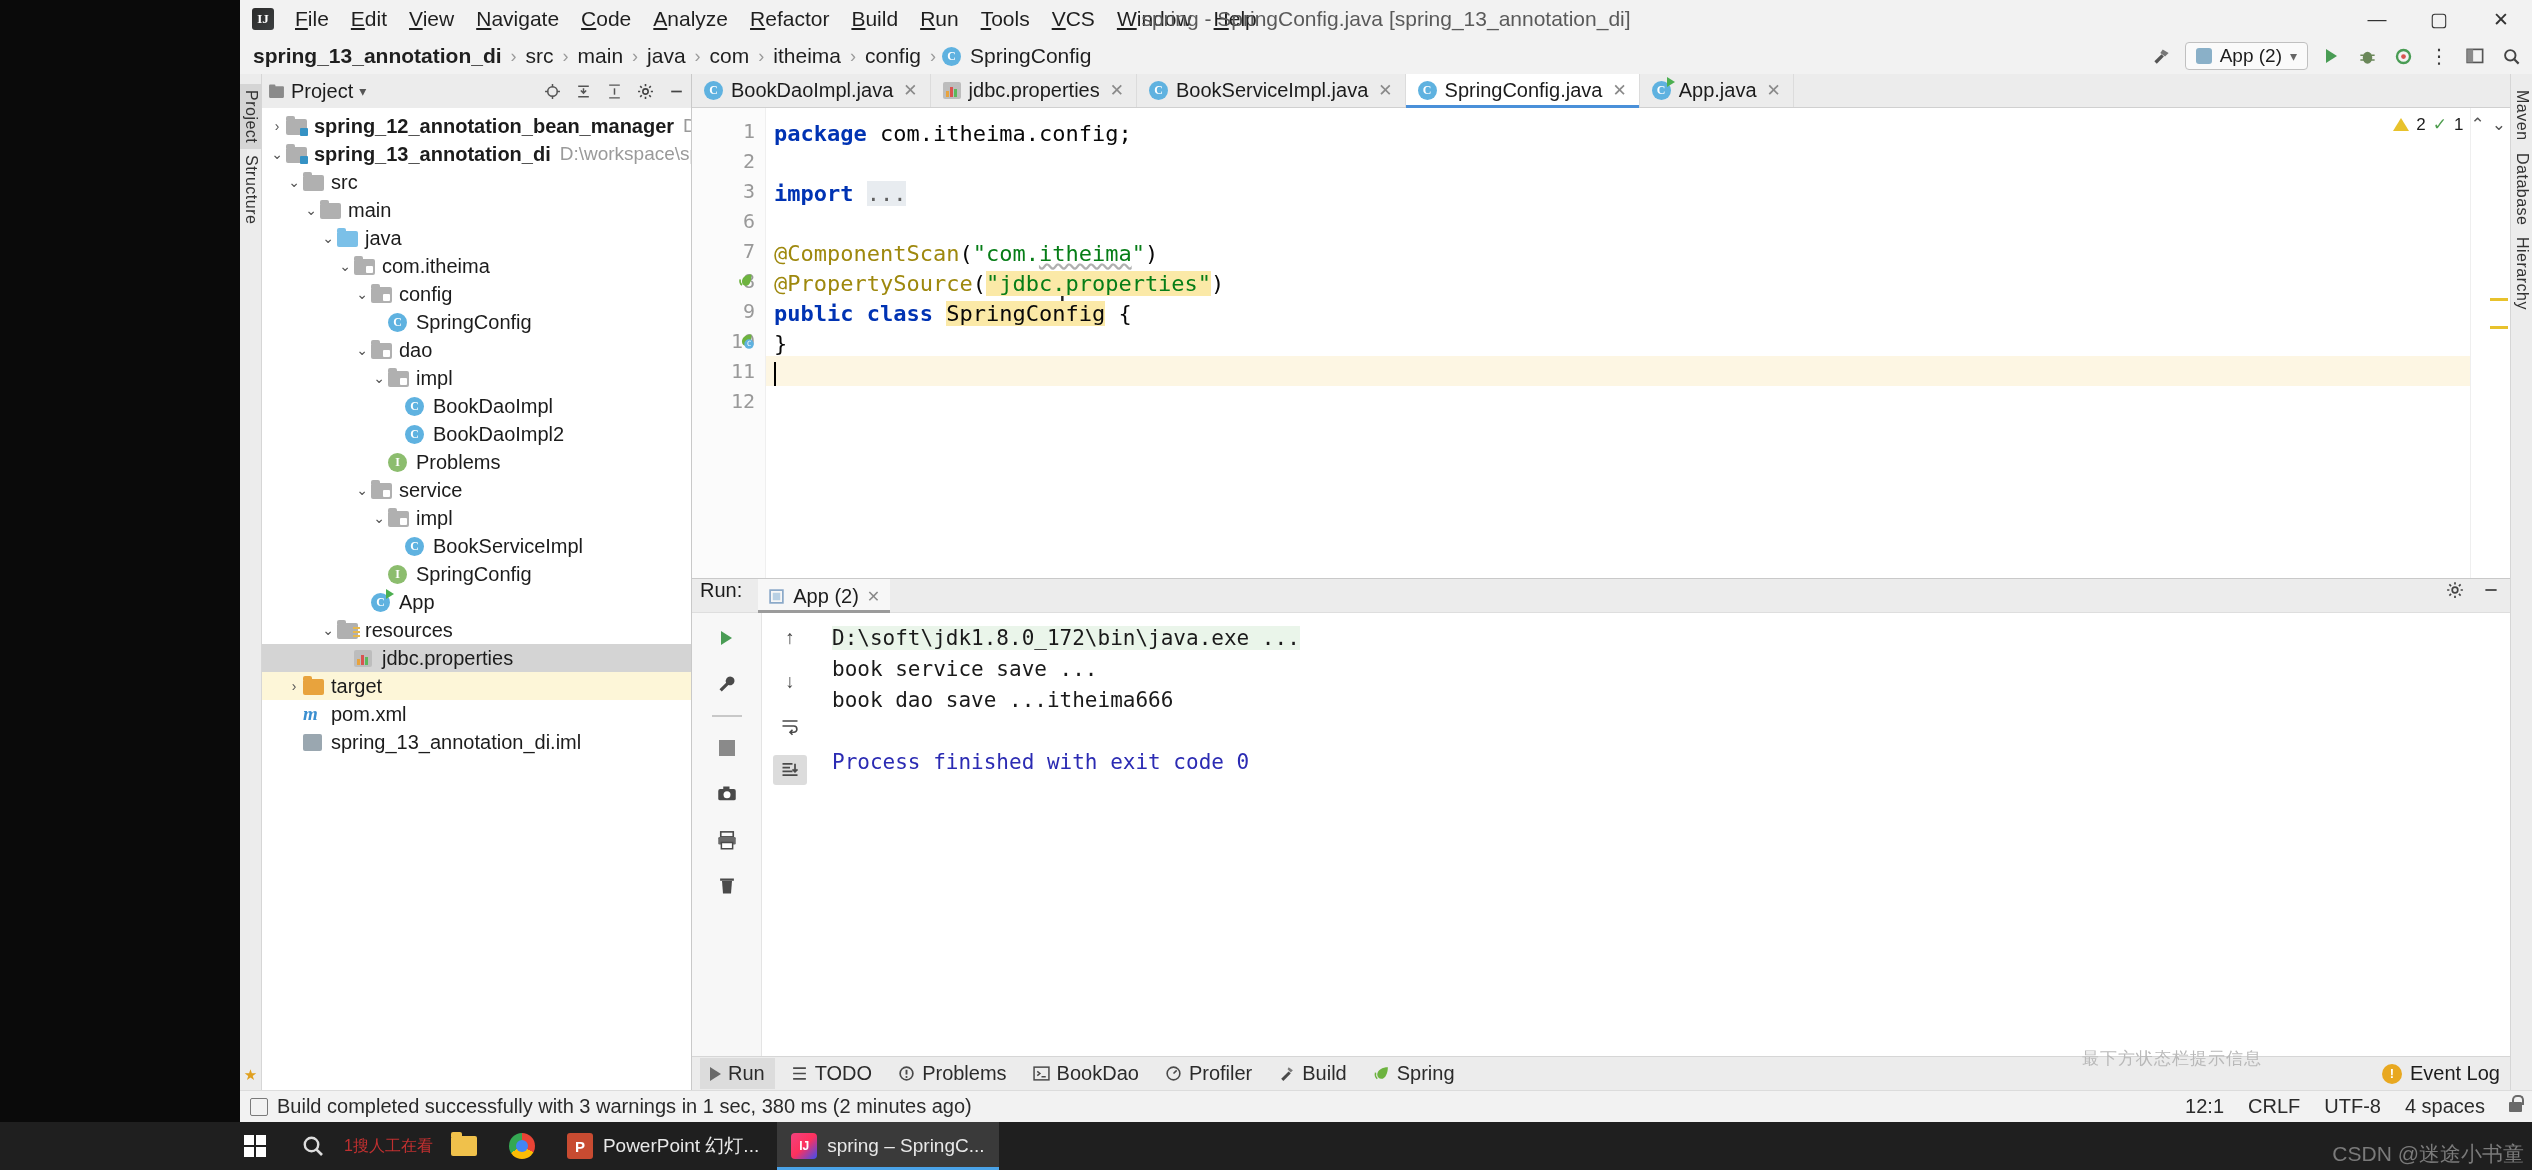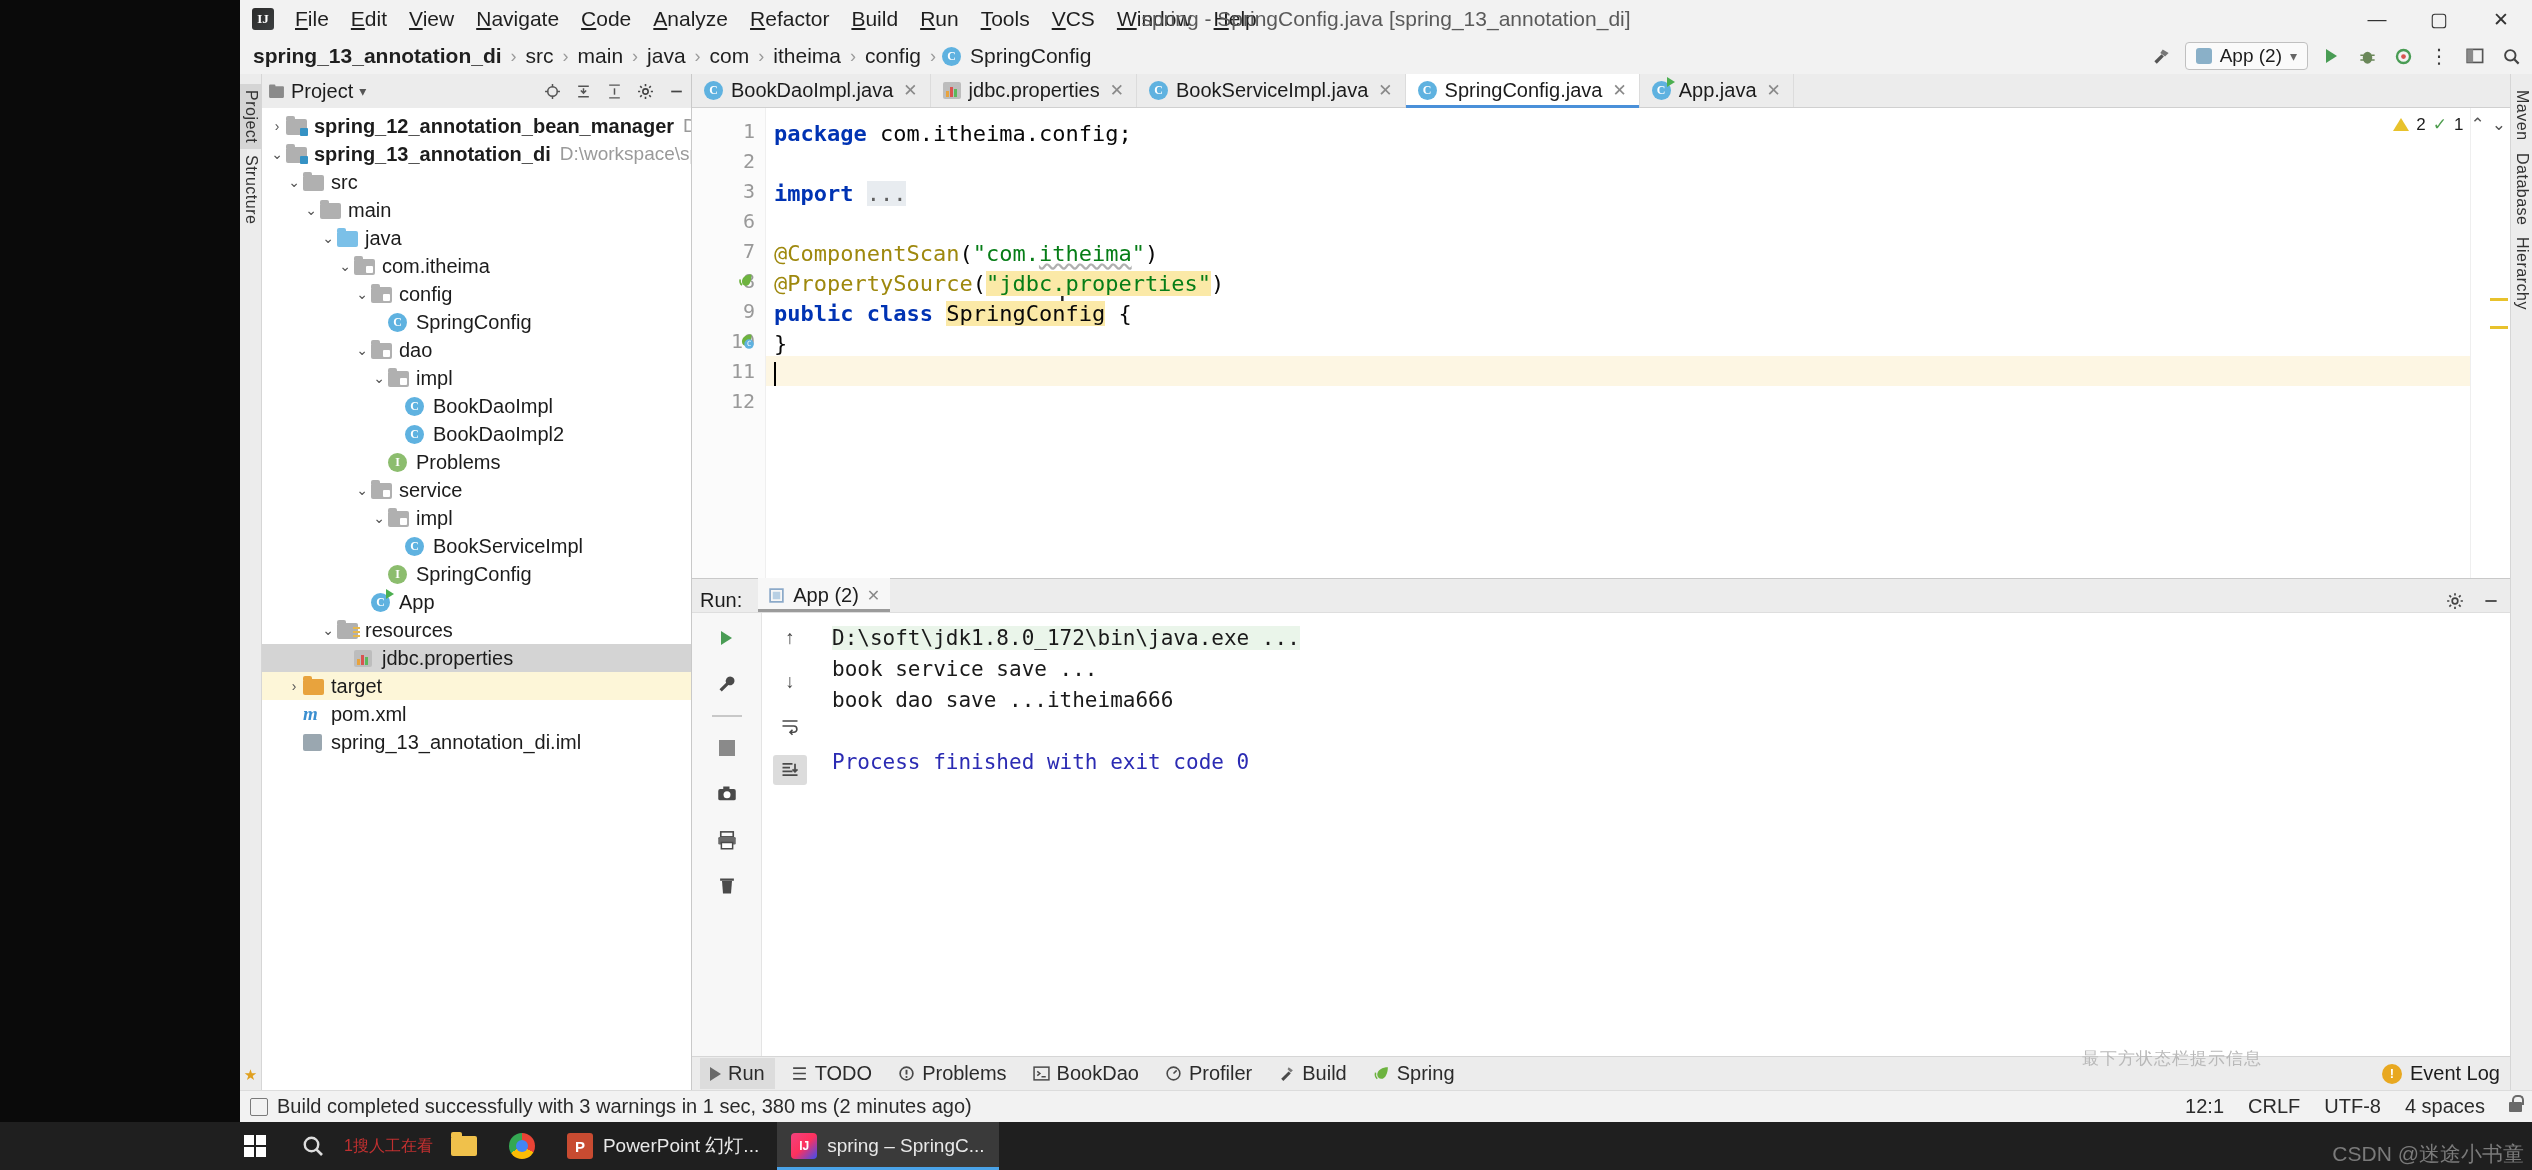--- a/index.html
+++ b/index.html
@@ -209,21 +209,21 @@
   .warn-tri { width:0;height:0;border-left:8px solid transparent;border-right:8px solid transparent;border-bottom:13px solid #e8c22c; }
   .chk { color:#4f9e4f; font-size:17px; }
   .an-mark { position:absolute; right:2px; width:18px; height:3px; background:#e8c22c; }
 
   
   .run-panel {
     height: 478px; flex: 0 0 478px; background: #fff; border-top: 1px solid #c9c9c9;
     display: flex; flex-direction: column;
   }
   .run-head {
-    height: 24px; display: flex; align-items: flex-end; background: #ececec; padding: 0 8px;
+    height: 24px; display: flex; align-items: flex-start; background: #ececec; padding: 0 8px;
     flex: 0 0 34px; position: relative; border-bottom:1px solid #dedede;
   }
   .run-label { font-size: 20px; margin-right: 16px; }
   .run-tab {
     display:flex; align-items:center; gap: 8px; padding: 0 10px; height: 34px;
     font-size: 20px; background:#f7f7f7; position: relative;
   }
   .run-tab:after { content:''; position:absolute;left:0;right:0;bottom:0;height:3px;background:#9b9b9b; }
   .run-head-right { position:absolute; right:8px; display:flex; gap:14px; align-items:center; }
   .run-body { flex: 1 1 auto; display: flex; min-height: 0; }

